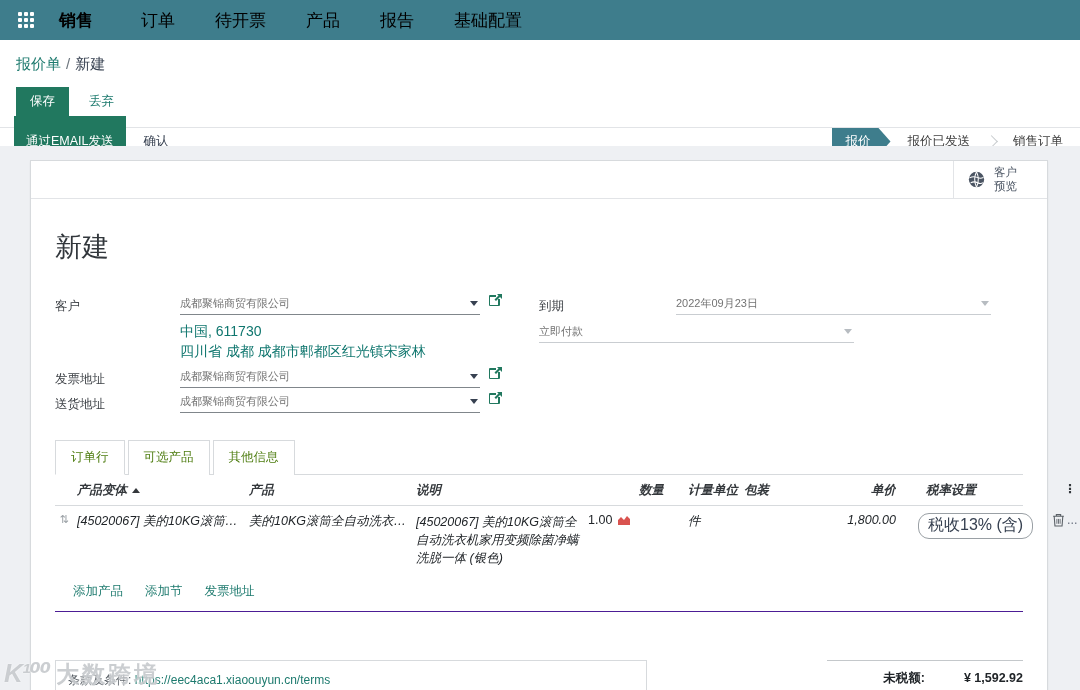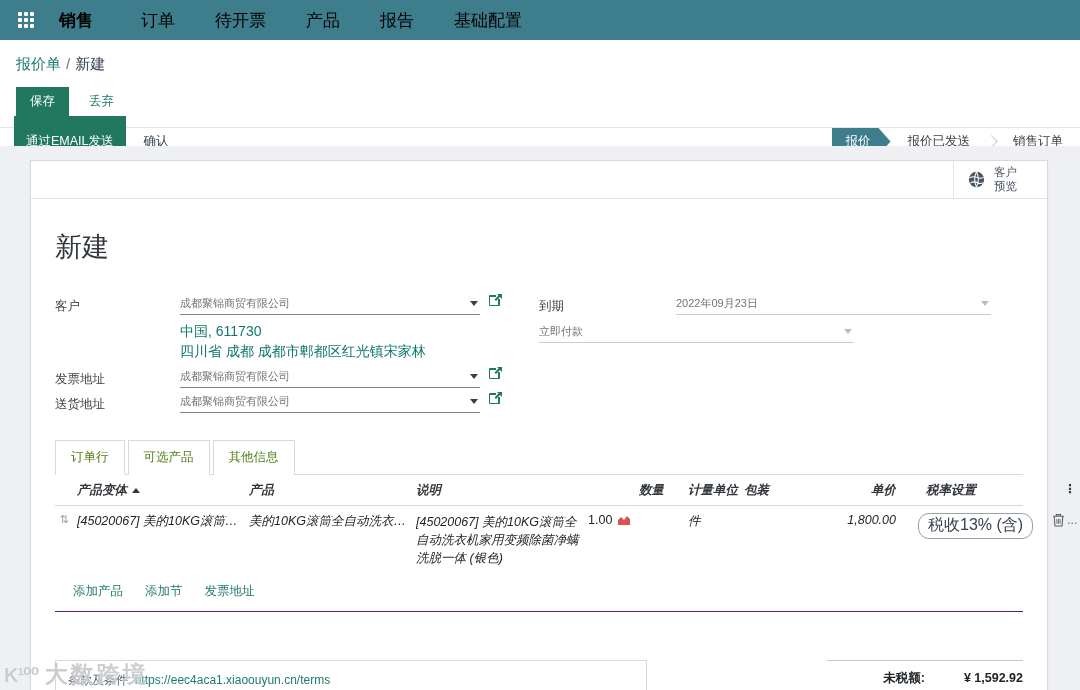--- a/index.html
+++ b/index.html
@@ -82,21 +82,21 @@
   .bottom { display:flex; justify-content:space-between; margin-top:48px; }
   .terms-box { width:592px; min-height:118px; border:1px solid #d7dadd; padding:11px 12px; font-size:12px; color:#495057; }
   .terms-link { color:#1d7a6e; text-decoration:none; cursor:pointer; }
   .totals { width:196px; border-top:1px solid #c4c8cb; padding-top:9px; margin-right:0; }
   .trowt { display:flex; justify-content:flex-end; align-items:baseline; gap:14px; margin-bottom:8px; }
   .tlabel { font-size:12.5px; font-weight:bold; color:#212529; }
   .tval { font-size:12.5px; font-weight:bold; color:#212529; min-width:84px; text-align:right; }
 
   
   .watermark { position:absolute; left:4px; bottom:0; display:flex; align-items:baseline; gap:6px; color:rgba(185,189,193,.75); text-shadow:0 0 2px rgba(255,255,255,.9); pointer-events:none; }
-  .wm-logo { font-size:20px; font-weight:bold; letter-spacing:-1px; }
+  .wm-logo { font-size:26px; font-weight:bold; font-style:italic; letter-spacing:-1px; }
   .wm-text { font-size:23px; font-weight:bold; letter-spacing:3px; }
 </style>
 </head>
 <body>
 
 <div class="navbar">
   <div class="grid-icon">
     <i></i>
       <i></i>
       <i></i>

